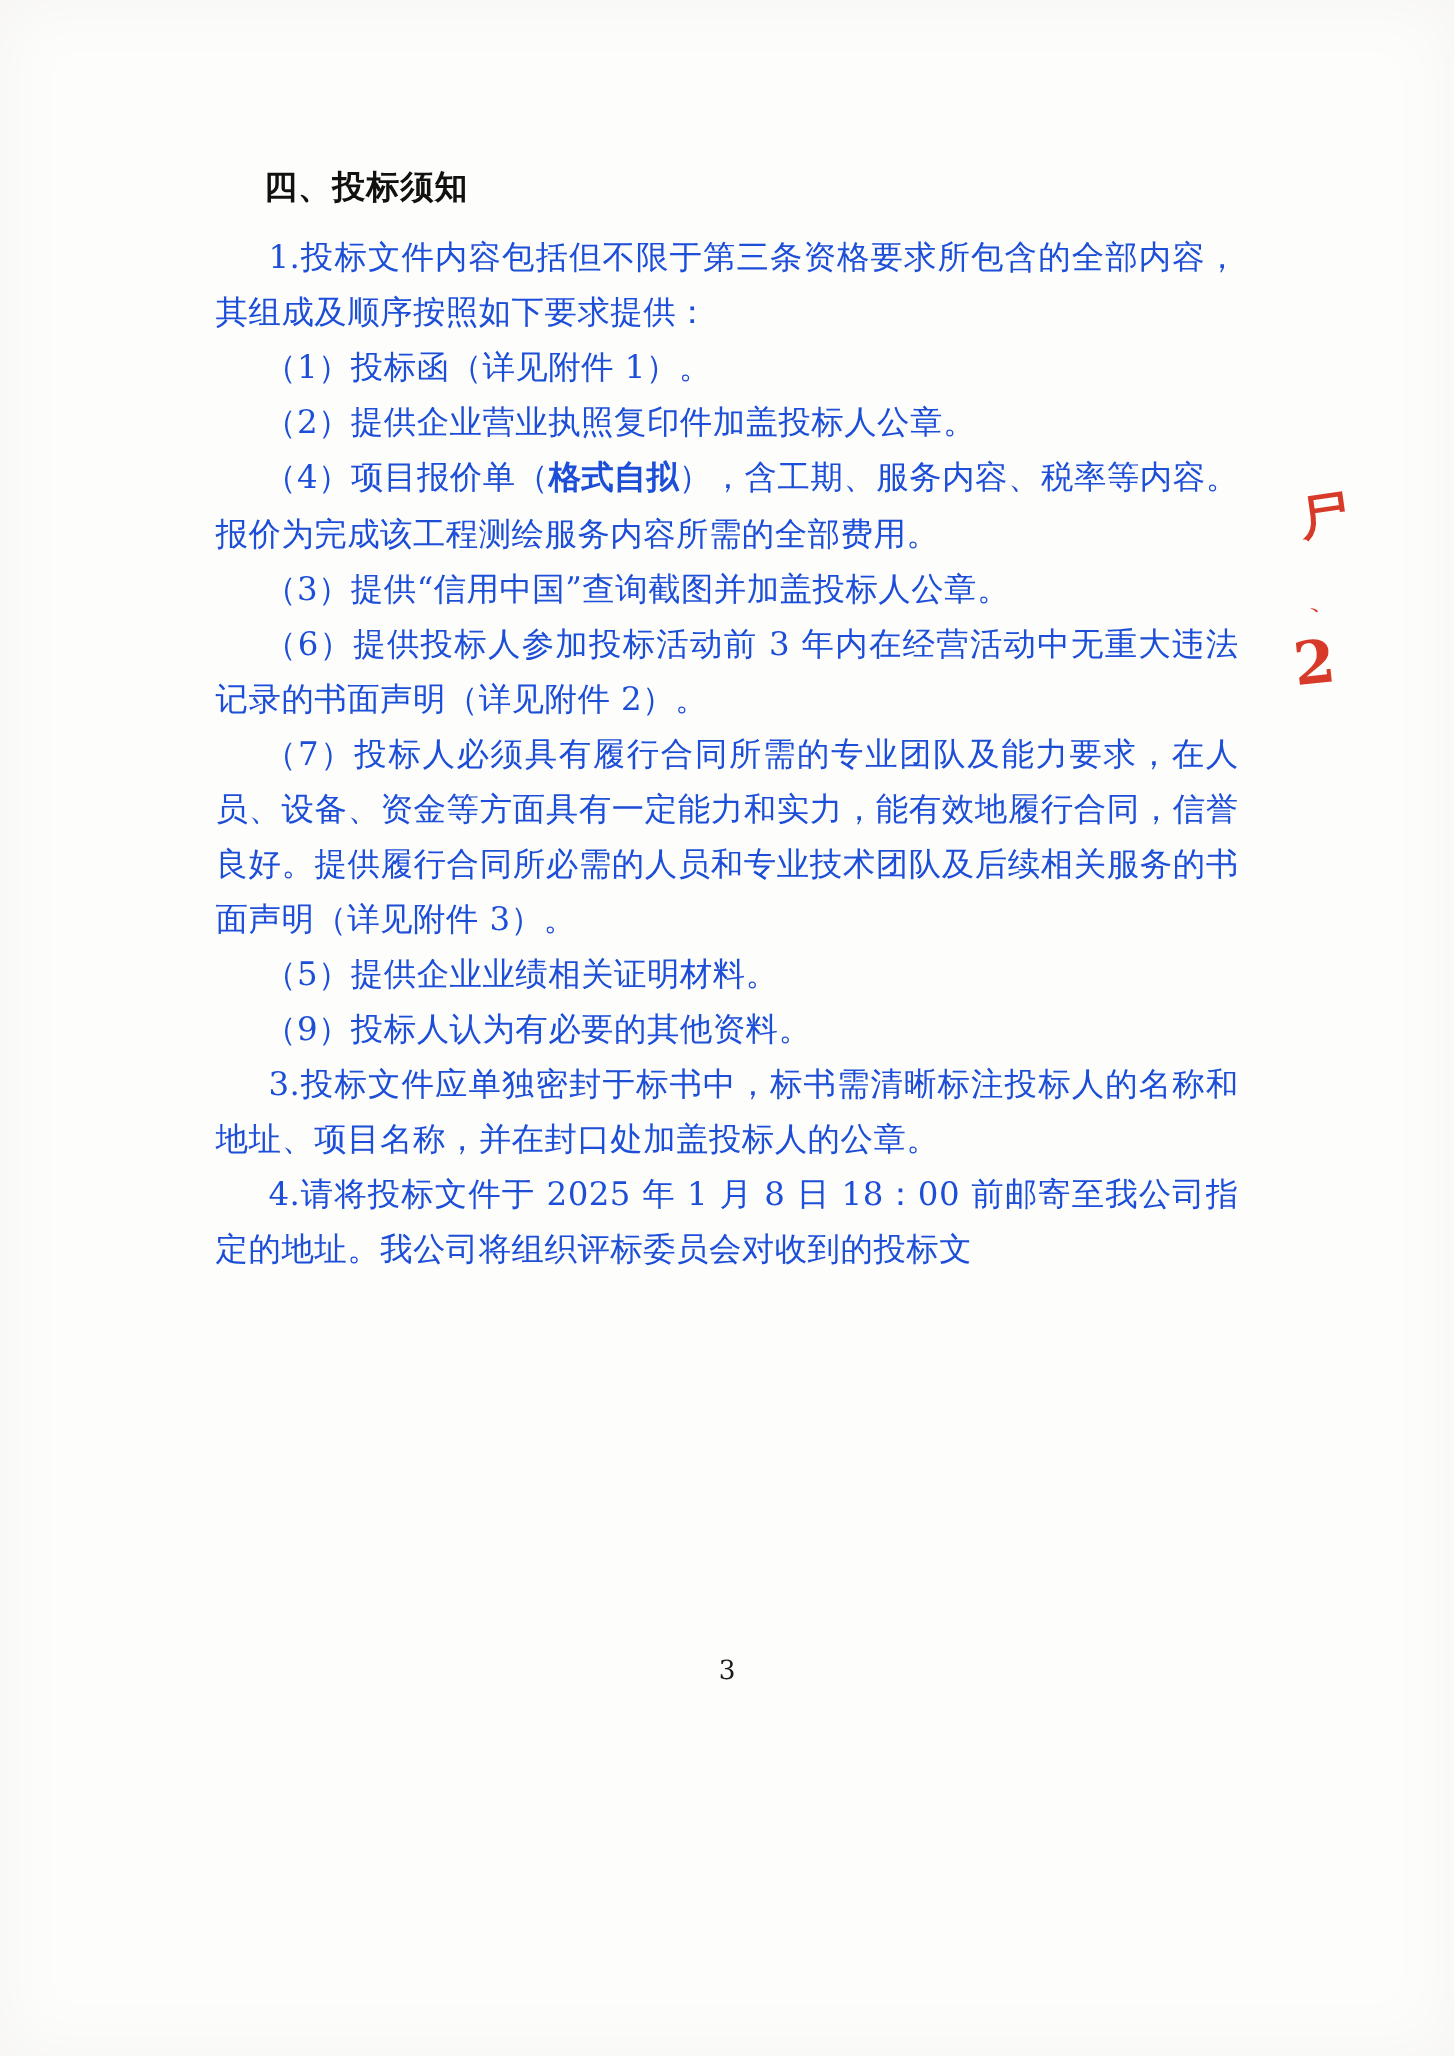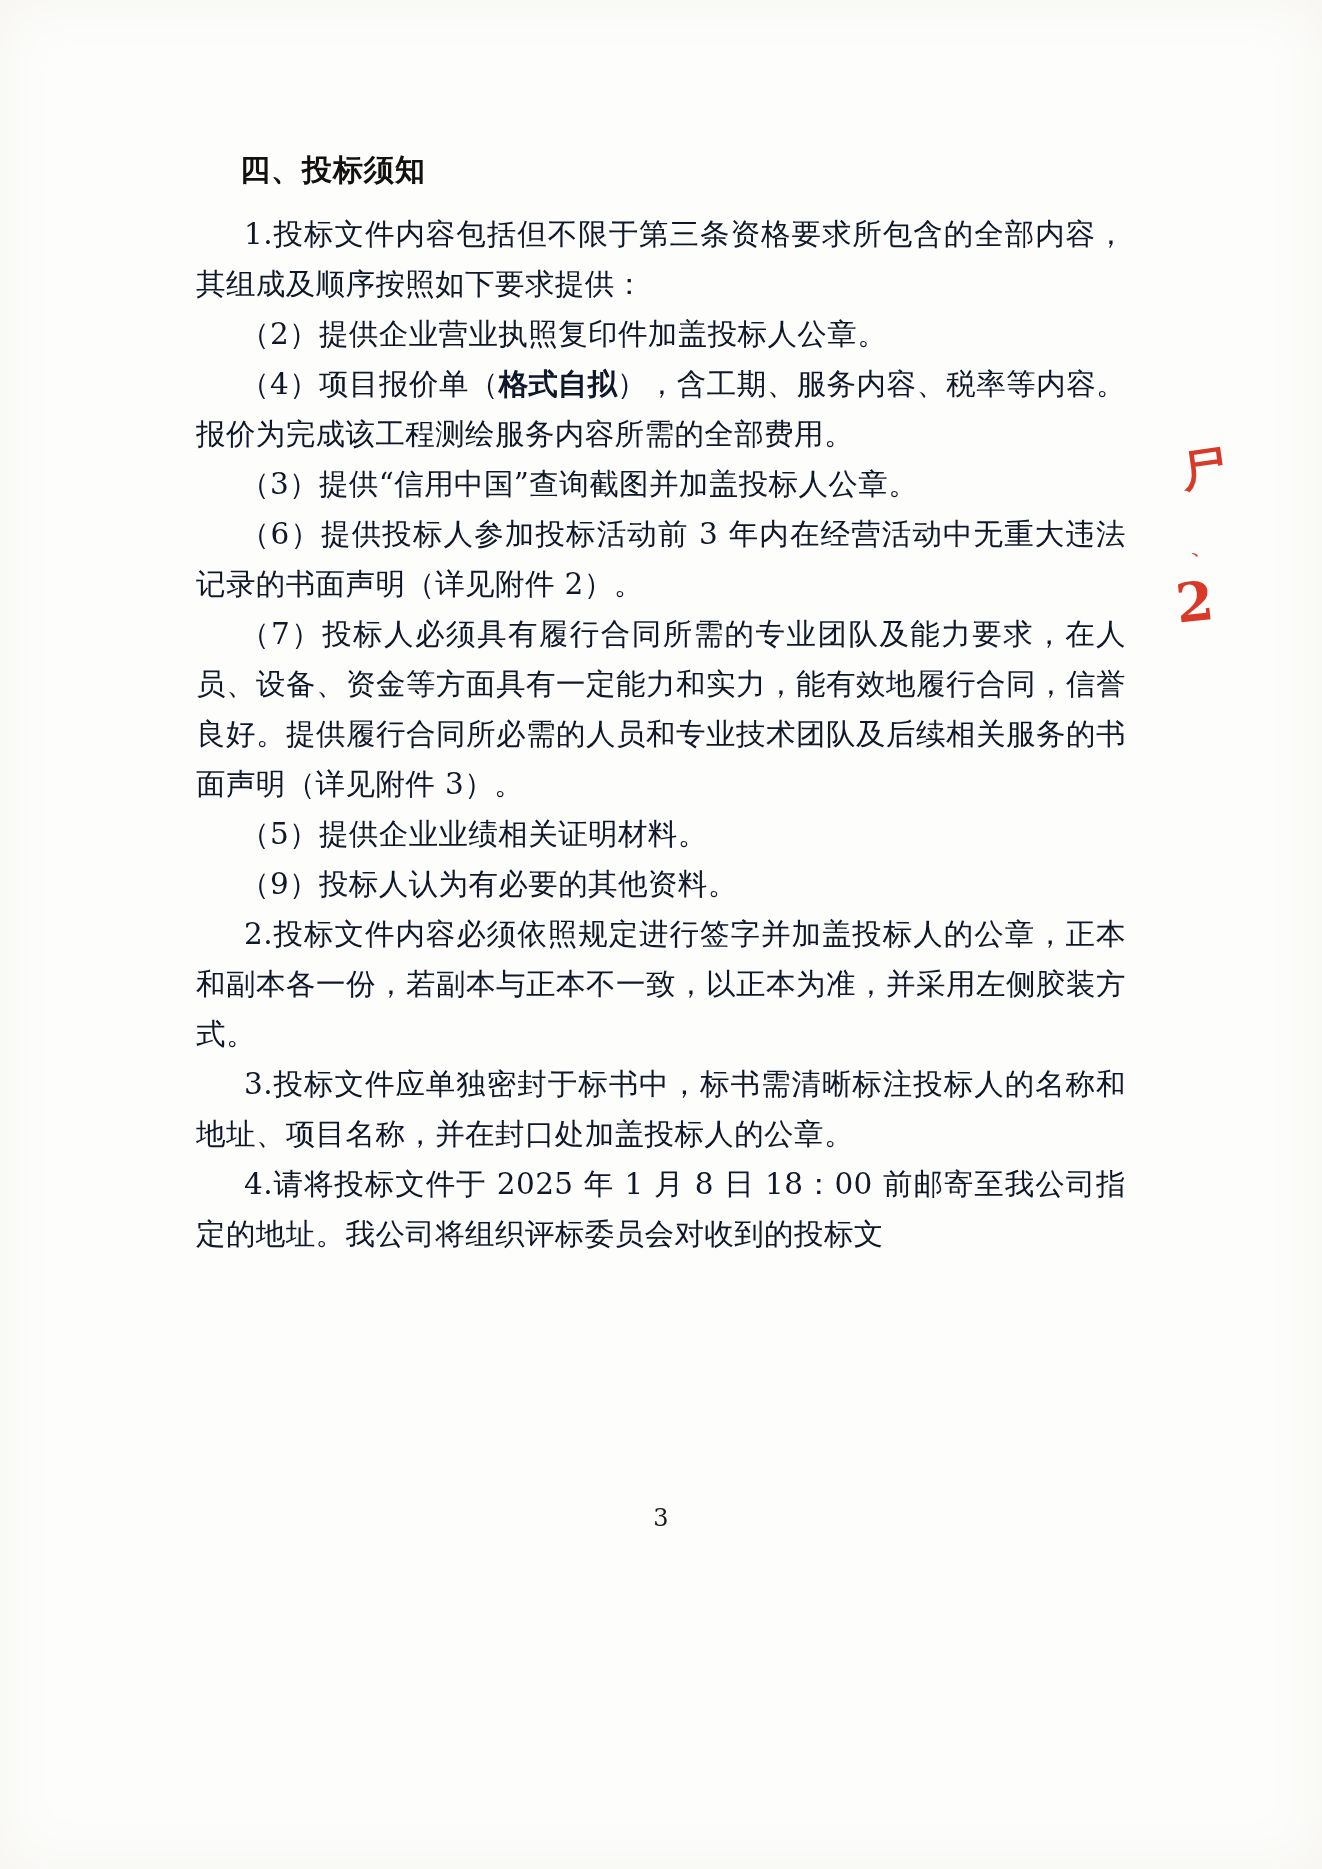--- a/index.html
+++ b/index.html
@@ -34,21 +34,21 @@
     font-size: 30px;
     letter-spacing: 1px;
     color: #12110f;
     margin: 0 0 18px 0;
     padding-left: 44px;
   }
 
   .para {
     font-size: 29.5px;
     line-height: 50px;
-    color: #0f172a;
+    color: #1d4ed8;
     margin: 0;
     text-align: justify;
     text-justify: inter-ideograph;
     letter-spacing: 0.4px;
   }
 
   .indent-1 {
     text-indent: 48px;
   }
   .indent-item {
@@ -119,37 +119,37 @@
 <body>
 
 <div class="page">
 
   <div class="content">
 
     <h2 class="heading">四、投标须知</h2>
 
     <p class="para indent-1">1.投标文件内容包括但不限于第三条资格要求所包含的全部内容，其组成及顺序按照如下要求提供：</p>
 
+    <p class="para indent-item">（1）投标函（详见附件 1）。</p>
 
     <p class="para indent-item">（2）提供企业营业执照复印件加盖投标人公章。</p>
 
 
     <p class="para indent-item"><span>（4）项目报价单（</span><span class="bold-inline">格式自拟</span><span>），含工期、服务内容、税率等内容。报价为完成该工程测绘服务内容所需的全部费用。</span></p>
 
     <p class="para indent-item">（3）提供“信用中国”查询截图并加盖投标人公章。</p>
 
     <p class="para indent-item">（6）提供投标人参加投标活动前 3 年内在经营活动中无重大违法记录的书面声明（详见附件 2）。</p>
 
     <p class="para indent-item">（7）投标人必须具有履行合同所需的专业团队及能力要求，在人员、设备、资金等方面具有一定能力和实力，能有效地履行合同，信誉良好。提供履行合同所必需的人员和专业技术团队及后续相关服务的书面声明（详见附件 3）。</p>
 
     <p class="para indent-item">（5）提供企业业绩相关证明材料。</p>
 
     <p class="para indent-item">（9）投标人认为有必要的其他资料。</p>
 
-    <p class="para indent-1">2.投标文件内容必须依照规定进行签字并加盖投标人的公章，正本和副本各一份，若副本与正本不一致，以正本为准，并采用左侧胶装方式。</p>
 
     <p class="para indent-1">3.投标文件应单独密封于标书中，标书需清晰标注投标人的名称和地址、项目名称，并在封口处加盖投标人的公章。</p>
 
     <p class="para indent-1">4.请将投标文件于 2025 年 1 月 8 日 18：00 前邮寄至我公司指定的地址。我公司将组织评标委员会对收到的投标文</p>
 
   </div>
 
   <div class="red-marks">
     <span class="red-mark m1">尸</span>
     <span class="red-mark m2">、</span>

